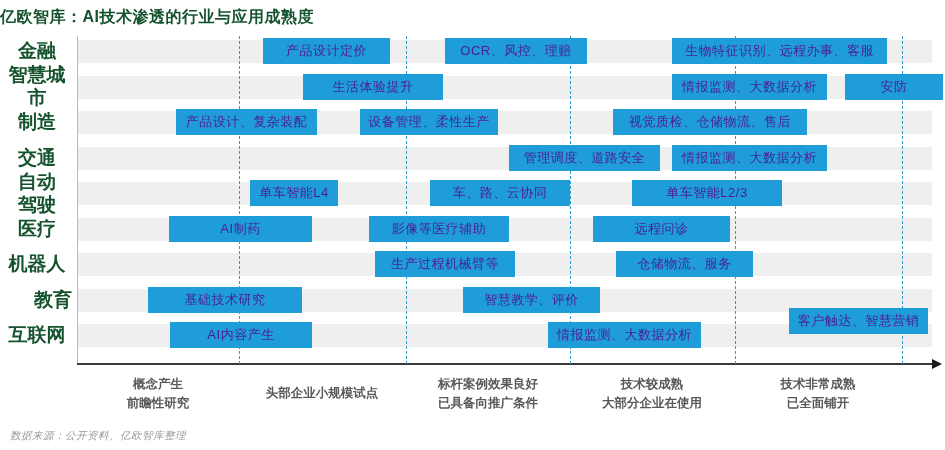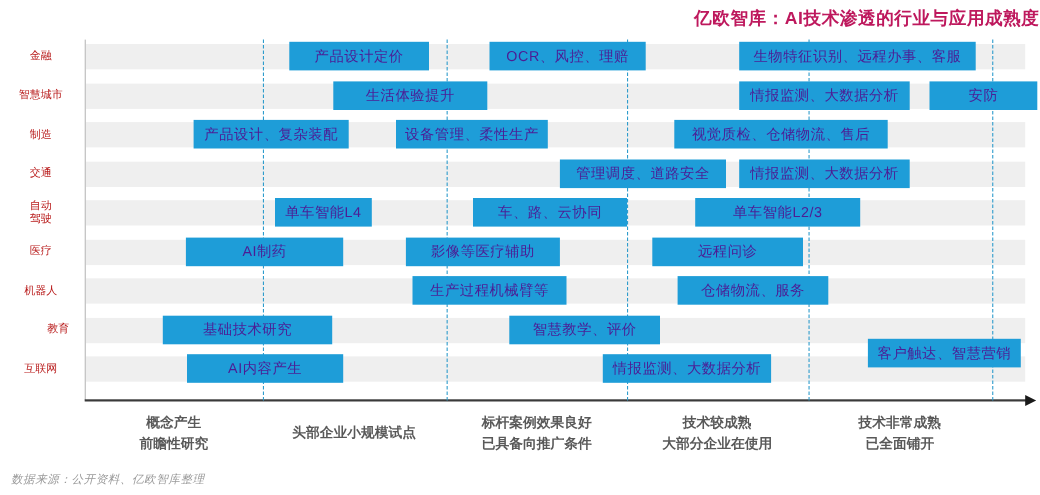--- a/index.html
+++ b/index.html
@@ -2,30 +2,30 @@
 <html><head>
 <meta charset="utf-8">
 <style>
   html,body { margin:0; padding:0; background:#ffffff; }
   body { font-family:"Liberation Sans","DejaVu Sans",sans-serif; }
   .chart {
     position:relative; width:945px; height:450px; background:#fff; overflow:hidden;
     --blue:#1e9dd8; --stripe:#efefef; --dash:#2e9ccc;
   }
   .title {
-    position:absolute; top:7px; left:0; right:0; text-align:right;
-    font-size:16px; font-weight:bold; color:#be185d; letter-spacing:.5px;
+    position:absolute; top:7px; left:0; right:0; text-align:left;
+    font-size:16px; font-weight:bold; color:#14532d; letter-spacing:.5px;
   }
   .vaxis { position:absolute; left:77px; top:36px; width:1px; height:328px; background:#b9b9b9; z-index:2; }
   .dashline { position:absolute; top:36px; width:0; height:328px; border-left:1px dashed var(--dash); z-index:2; }
   .stripe { position:absolute; left:78px; width:854px; height:23px; background:var(--stripe); z-index:1; }
   .rowlabel {
     position:absolute; left:0; width:74px; height:35px;
     display:flex; align-items:center; justify-content:center; text-align:center;
-    font-size:10px; font-weight:normal; color:#b91c1c; line-height:1.2; white-space:pre-line; z-index:2;
+    font-size:19px; font-weight:bold; color:#14532d; line-height:1.2; white-space:pre-line; z-index:2;
   }
   .box {
     position:absolute; height:26px; background:var(--blue); color:#4c1d95; z-index:3;
     display:flex; align-items:center; justify-content:center;
     font-size:13px; white-space:nowrap; letter-spacing:.5px;
   }
   .haxis { position:absolute; left:77px; top:363px; width:856px; height:2px; background:#3a3a3a; z-index:2; }
   .arrowhead {
     position:absolute; left:932px; top:359px; width:0; height:0; z-index:2;
     border-left:10px solid #1a1a1a; border-top:5px solid transparent; border-bottom:5px solid transparent;

